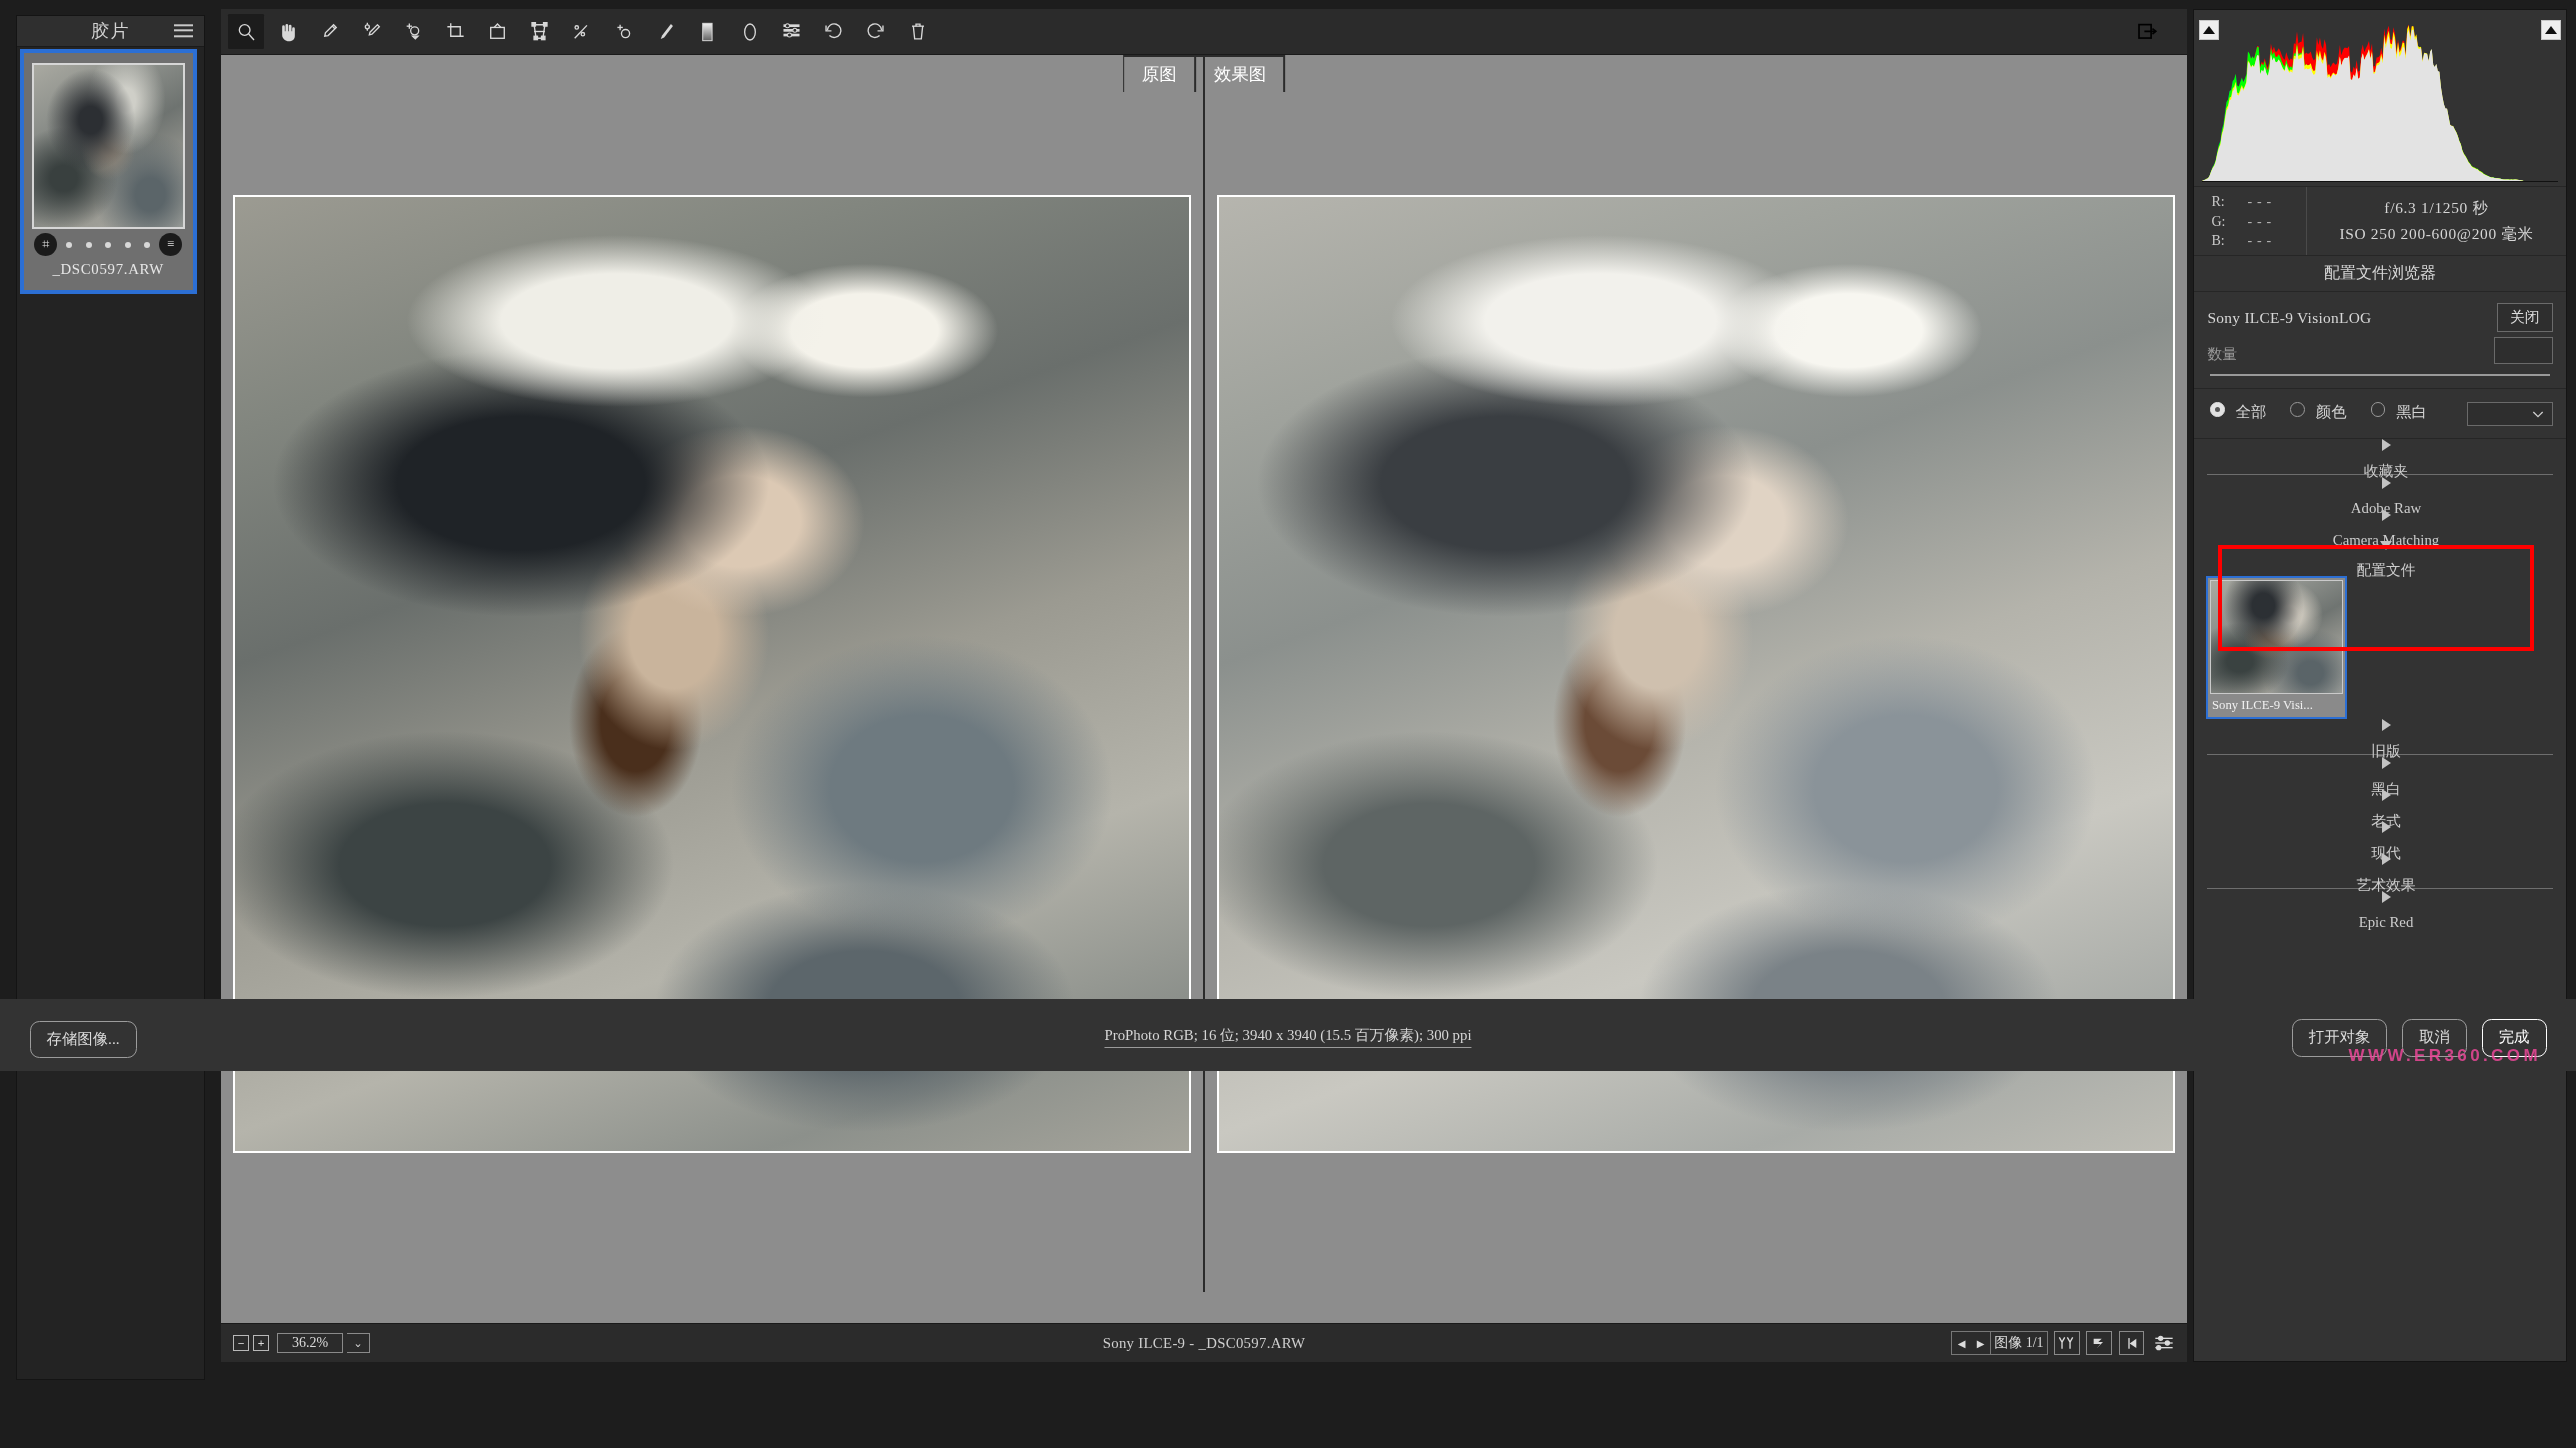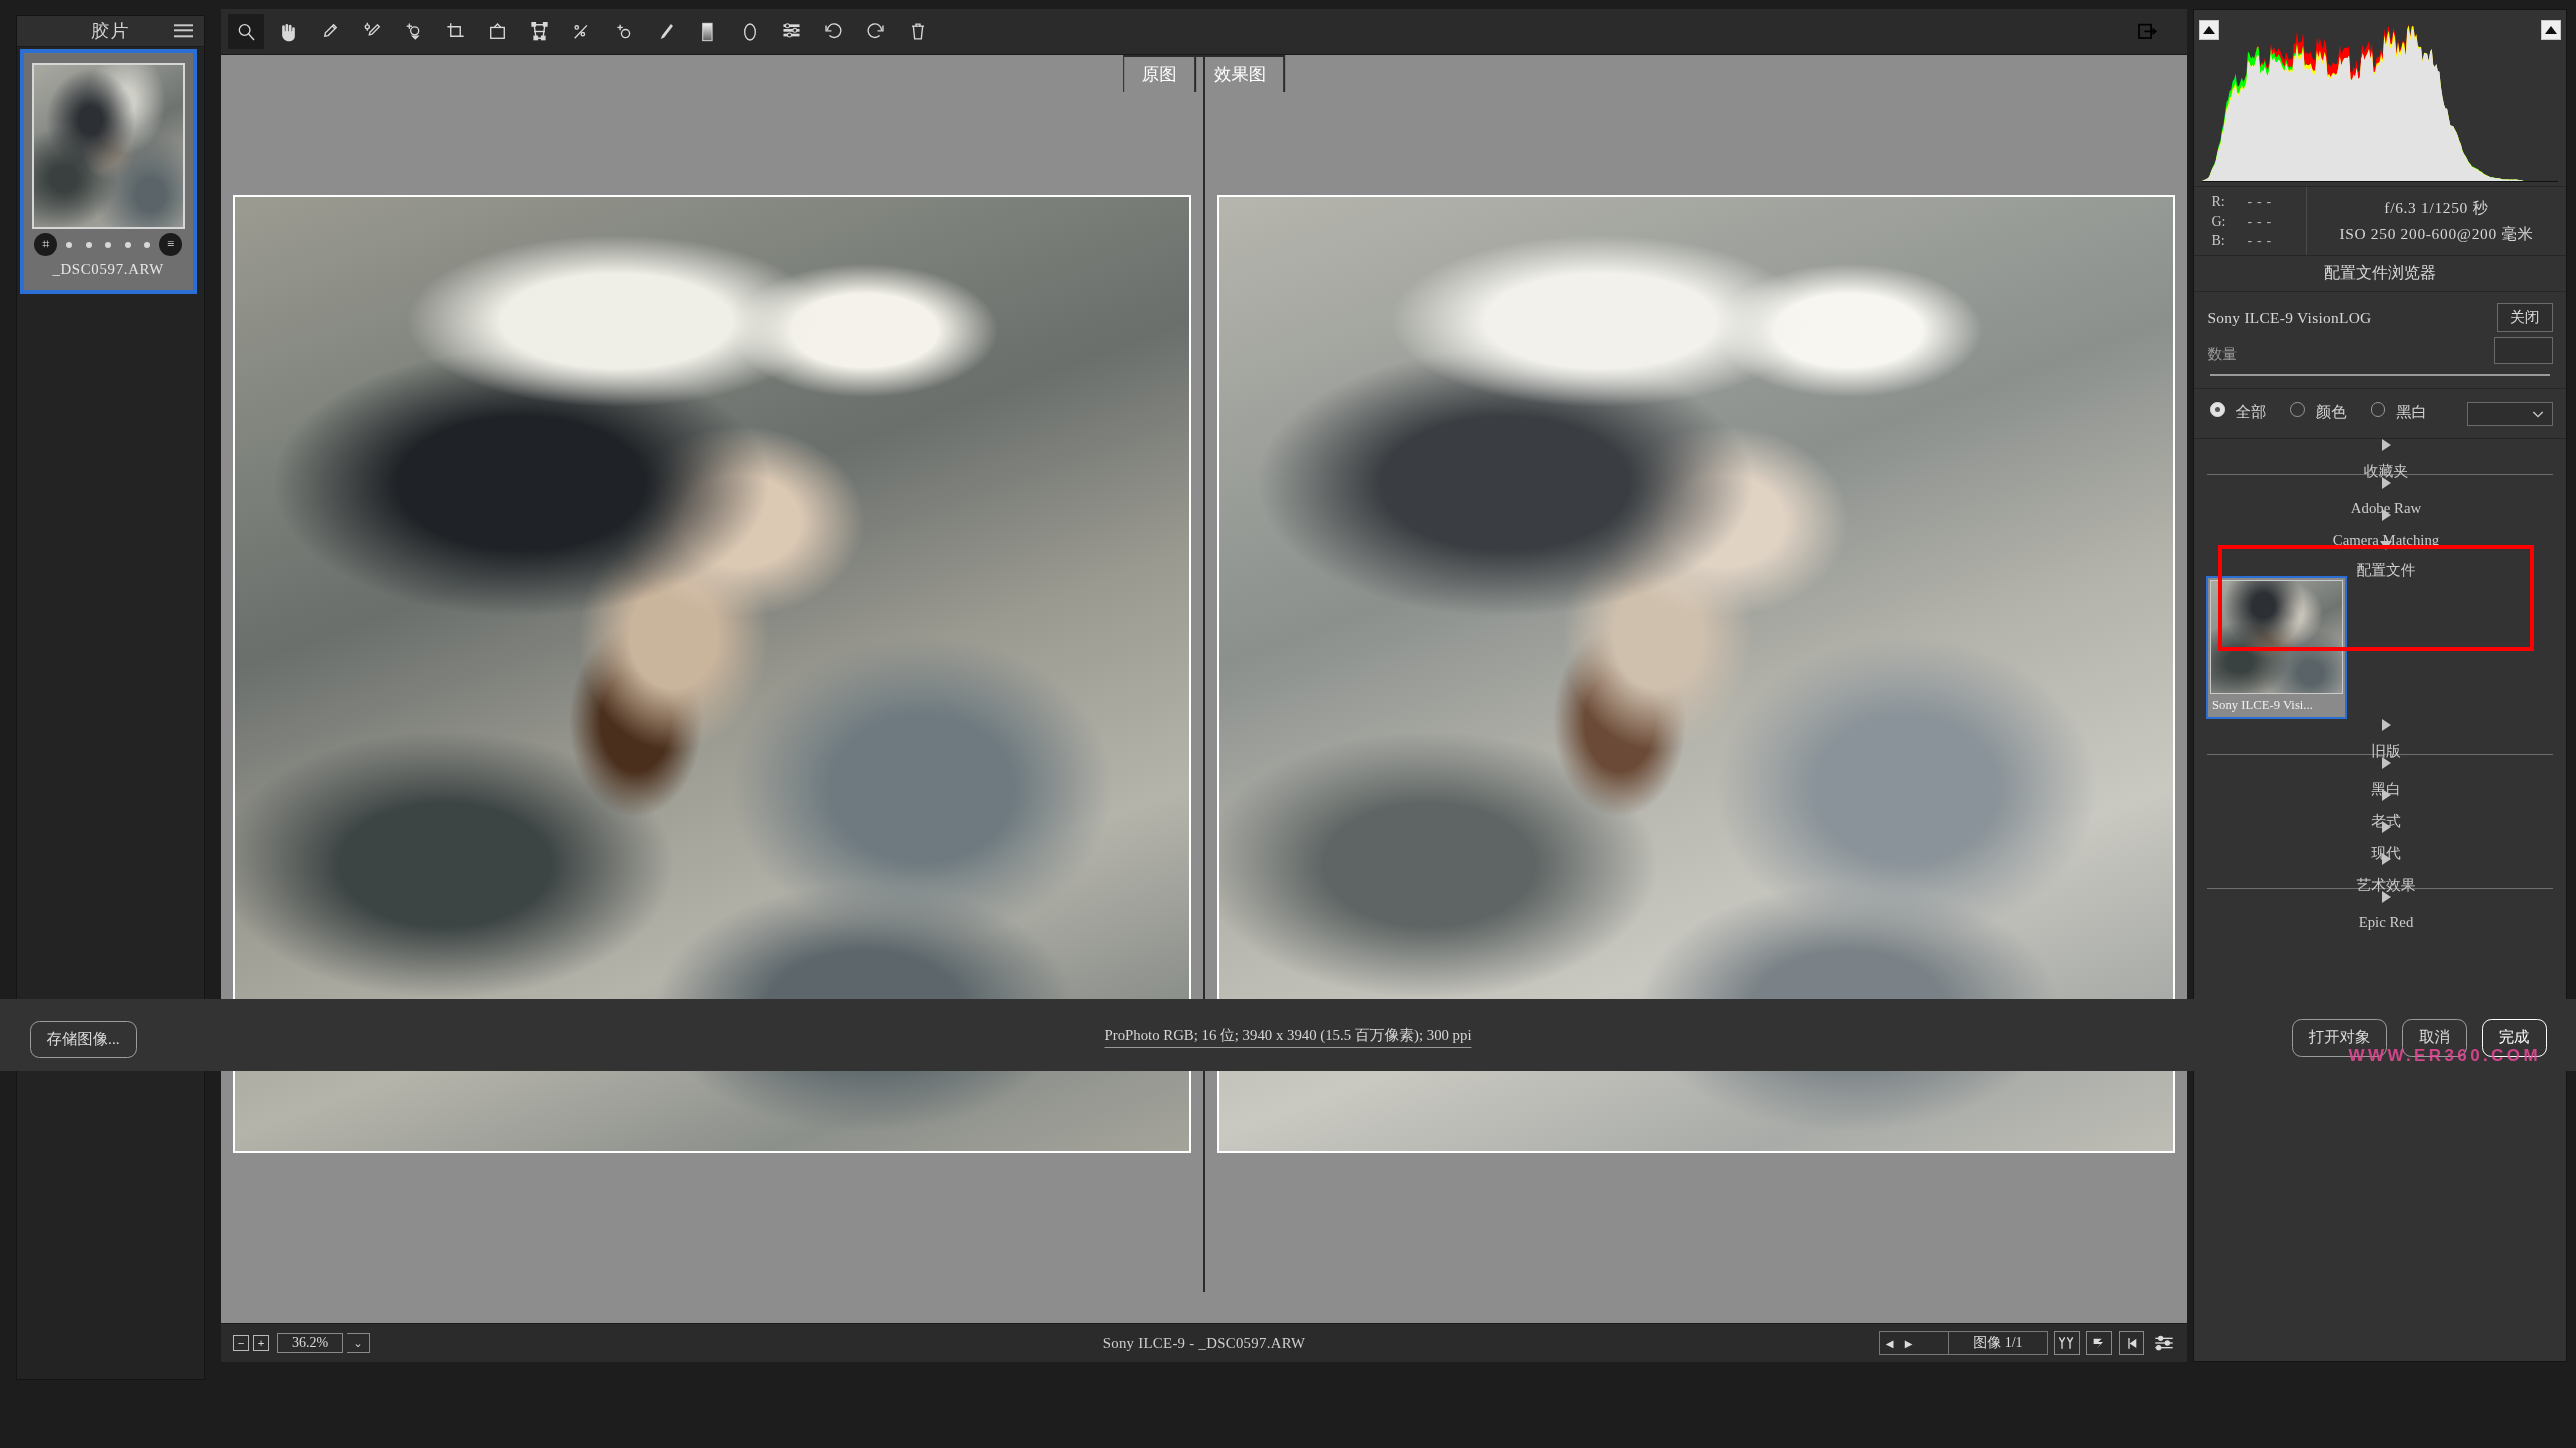--- a/index.html
+++ b/index.html
@@ -190,23 +190,23 @@
   }
   .nav-group {
     display: flex; align-items: center;
     border: 0.7px solid #777; height: 24px;
   }
   .nav-arrow {
     width: 19px; color: #dcdcdc; font-size: 10px;
     display: flex; align-items: center; justify-content: center; height: 100%;
   }
   .nav-count {
-    color: #dcdcdc; font-size: 14px; padding: 0 24px;
+    color: #dcdcdc; font-size: 14px; padding: 0 3px;
     border-left: 0.7px solid #777; height: 100%;
-    display: flex; align-items: center; margin-left: 30px;
+    display: flex; align-items: center;
   }
   .sb-icon {
     width: 25.5px; height: 24px; color: #dcdcdc;
     display: flex; align-items: center; justify-content: center;
     border: 0.7px solid #8a8a8a;
   }
   .sb-icon.plain { border: none; }
 
   
   .rightpanel {

